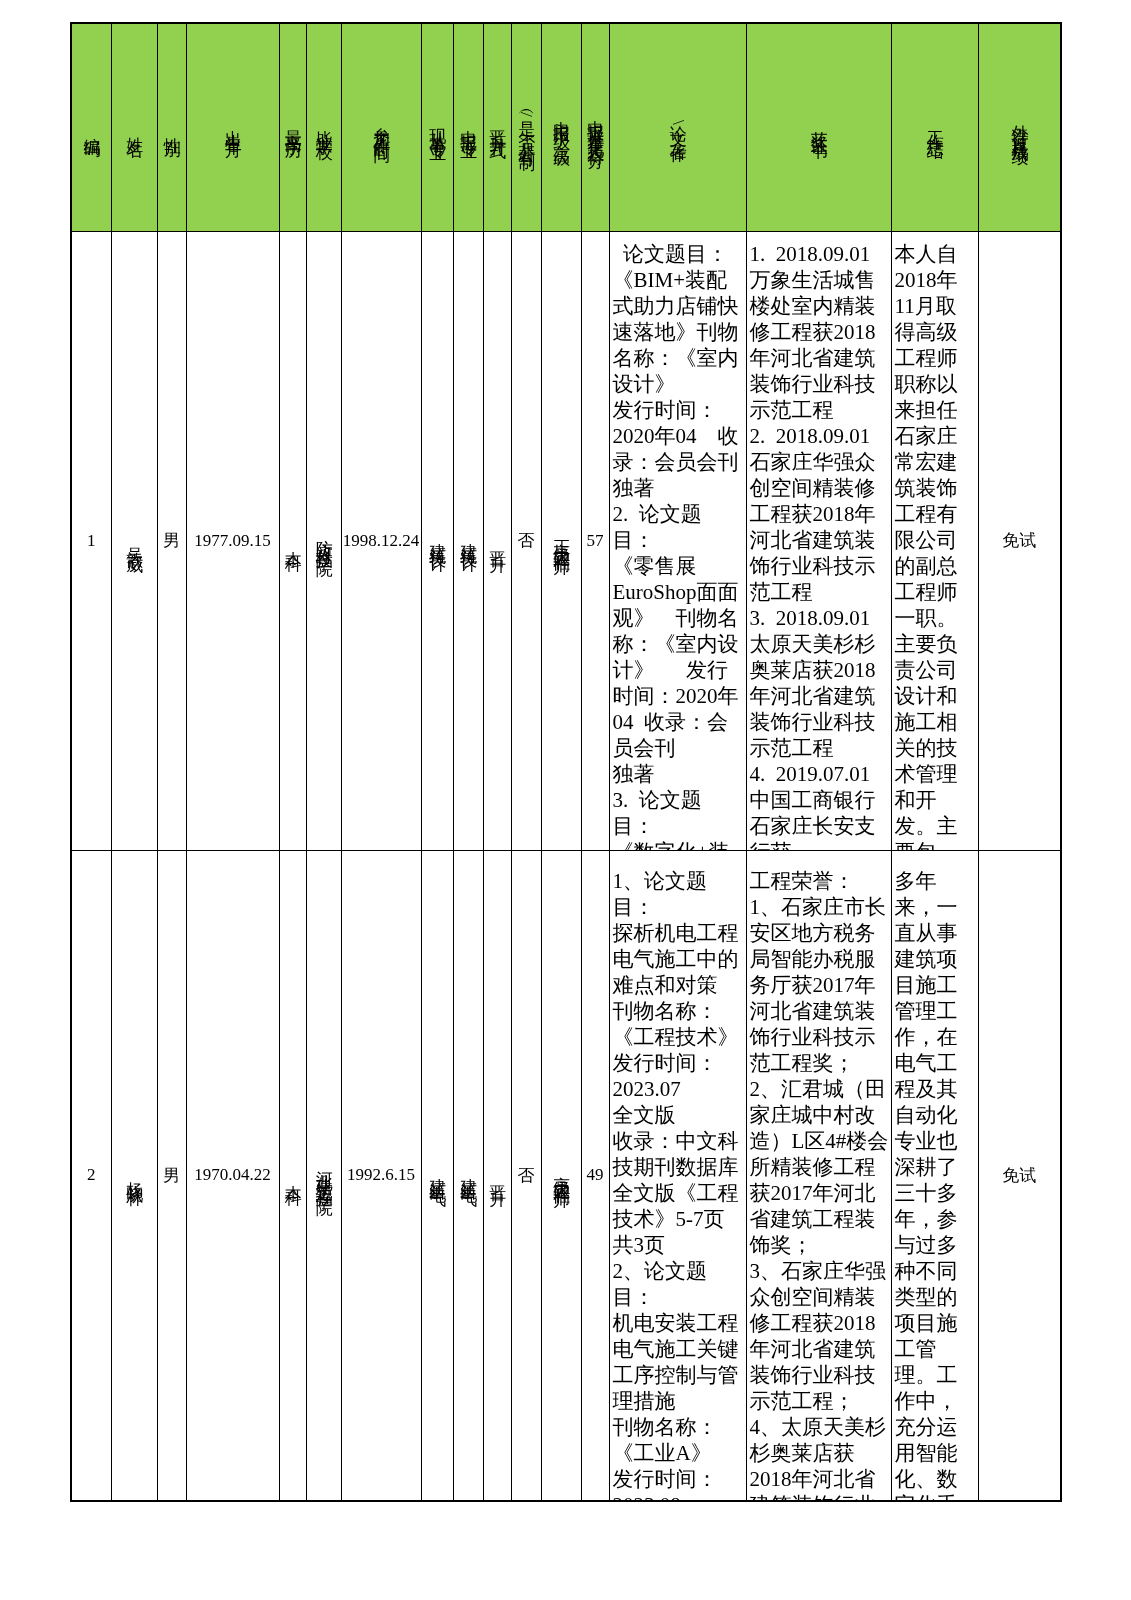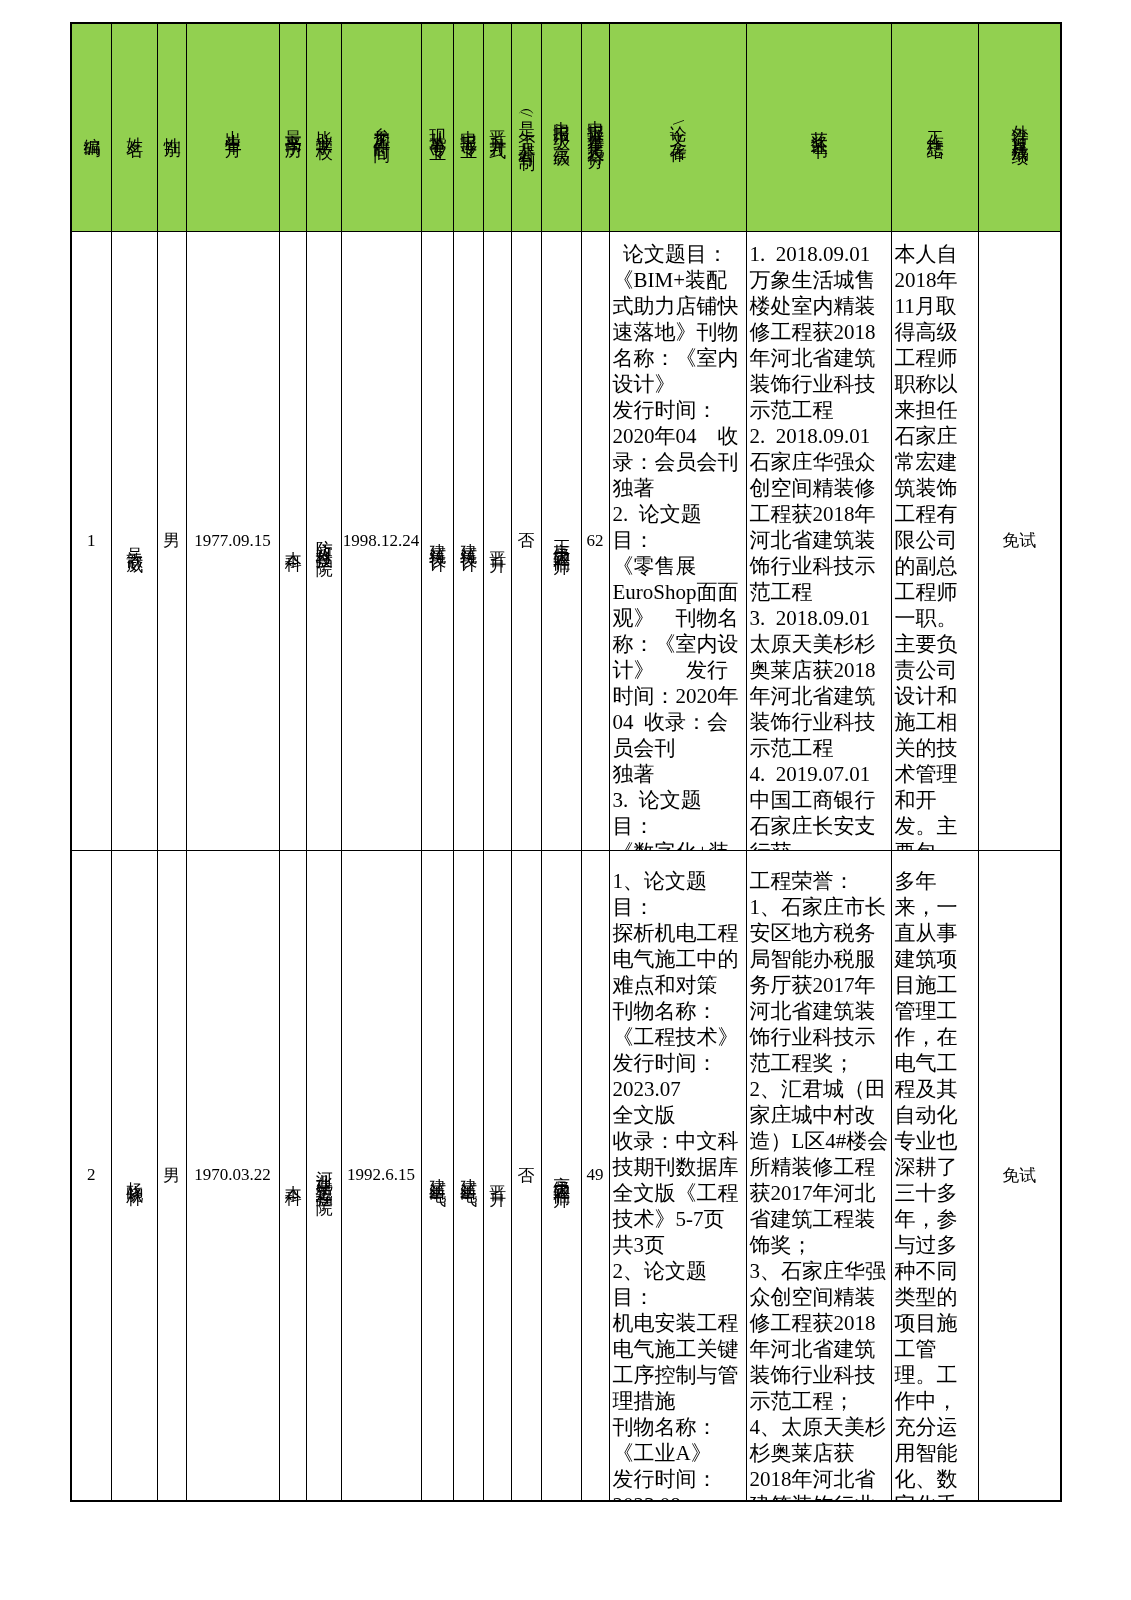--- a/index.html
+++ b/index.html
@@ -103,21 +103,21 @@
         <td><span>男</span></td>
         <td><span class="num">1977.09.15</span></td>
         <td class="vcell"><span class="vtext">本科</span></td>
         <td class="vcell"><span class="vtext">防灾科技学院</span></td>
         <td><span class="num">1998.12.24</span></td>
         <td class="vcell"><span class="vtext">建筑设计</span></td>
         <td class="vcell"><span class="vtext">建筑设计</span></td>
         <td class="vcell"><span class="vtext">晋升</span></td>
         <td><span>否</span></td>
         <td class="vcell"><span class="vtext">正高级工程师</span></td>
-        <td><span class="num">62</span></td>
+        <td><span class="num">57</span></td>
         <td class="longcell">
             <div class="clip r1">  论文题目：《BIM+装配式助力店铺快速落地》刊物名称：《室内设计》
 发行时间：2020年04    收录：会员会刊  独著
 2.  论文题目：
 《零售展EuroShop面面观》    刊物名称：《室内设计》      发行时间：2020年04  收录：会员会刊
 独著
 3.  论文题目：
 《数字化+装配式技术的探索与实践》  刊物名称：《室内设计》      发行时间：2022年03-04    收录：会员会刊
 独著
 4.  论文题目</div>
@@ -137,21 +137,21 @@
 2018年11月取得高级工程师职称以来担任石家庄常宏建筑装饰工程有限公司的副总工程师一职。主要负责公司设计和施工相关的技术管理和开发。主要包括：
 1.  负责公司设计中心管理、设计质量把控和BIM技术推进。
 2.  负责公司新技术研发</div>
           </td>
         <td><span>免试</span></td>
       </tr>
       <tr>
         <td><span class="num">2</span></td>
         <td class="vcell"><span class="vtext">杨晓林</span></td>
         <td><span>男</span></td>
-        <td><span class="num">1970.03.22</span></td>
+        <td><span class="num">1970.04.22</span></td>
         <td class="vcell"><span class="vtext">本科</span></td>
         <td class="vcell"><span class="vtext">河北建筑工程学院</span></td>
         <td><span class="num">1992.6.15</span></td>
         <td class="vcell"><span class="vtext">建筑电气</span></td>
         <td class="vcell"><span class="vtext">建筑电气</span></td>
         <td class="vcell"><span class="vtext">晋升</span></td>
         <td><span>否</span></td>
         <td class="vcell"><span class="vtext">高级工程师</span></td>
         <td><span class="num">49</span></td>
         <td class="longcell">

